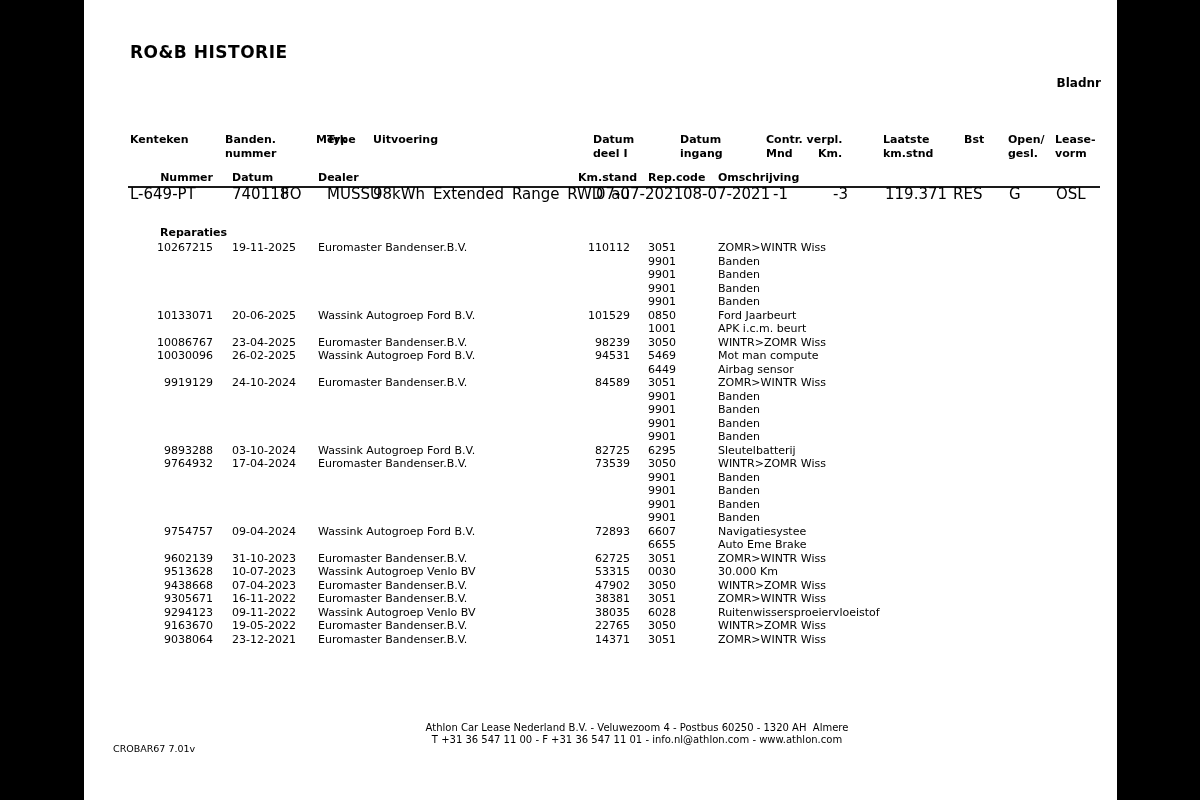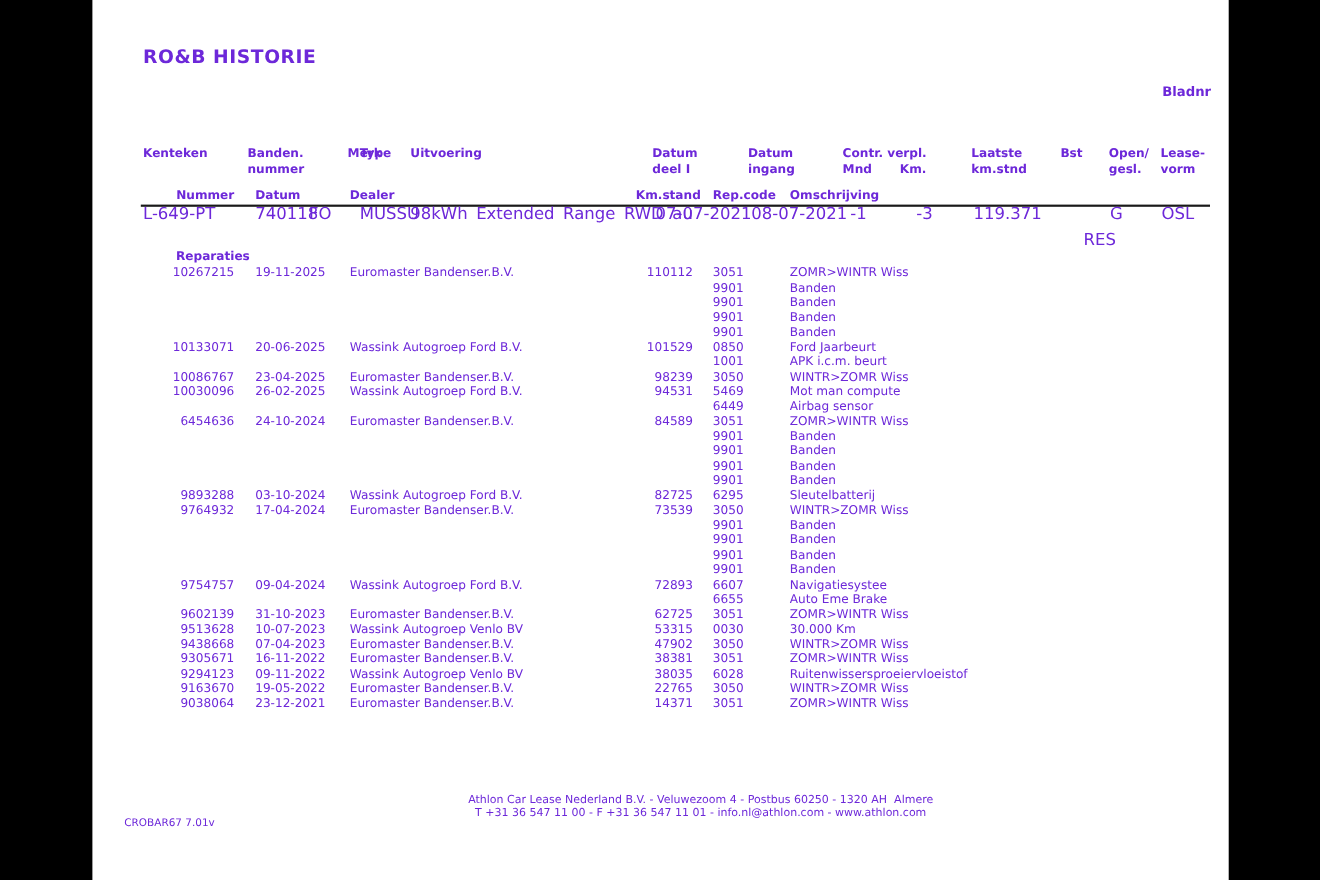--- a/index.html
+++ b/index.html
@@ -1,17 +1,17 @@
 <!DOCTYPE html>
 <html><head>
 <meta charset="utf-8">
 <style>
   html,body{margin:0;padding:0;background:#000;}
   .frame{position:relative;width:1200px;height:800px;background:#000;overflow:hidden;
-         font-family:"DejaVu Sans","Liberation Sans",sans-serif;color:#6d28d9;}
+         font-family:"DejaVu Sans","Liberation Sans",sans-serif;color:#000000;}
   .page{position:absolute;left:84px;top:0;width:1033px;height:800px;background:#fff;}
   .title{position:absolute;left:46px;top:42px;margin:0;font-size:17px;font-weight:bold;letter-spacing:.5px;}
   .bladnr{position:absolute;right:16px;top:76px;font-size:12px;font-weight:bold;}
   .h{position:absolute;font-size:11px;font-weight:bold;line-height:14px;white-space:pre-line;}
   .d{position:absolute;font-size:15px;line-height:13px;white-space:pre;}
   .ra{text-align:right;}
   .ws{word-spacing:3px;}
   .rule{position:absolute;left:44px;top:186px;width:972px;height:1.5px;background:#1a1a1a;}
   .seclabel{position:absolute;left:76px;top:226px;font-size:11px;font-weight:bold;}
   .rows{position:absolute;left:0;top:241px;width:100%;}
@@ -70,21 +70,21 @@
     <div class="d" style="left:46px;top:188px;">L-649-PT</div>
     <div class="d" style="left:148px;top:188px;">740118</div>
     <div class="d" style="left:197px;top:188px;">FO</div>
     <div class="d" style="left:243px;top:188px;">MUSSU</div>
     <div class="d ws" style="left:289px;top:188px;">98kWh Extended Range RWD au</div>
     <div class="d" style="left:512px;top:188px;">07-07-2021</div>
     <div class="d" style="left:599px;top:188px;">08-07-2021</div>
     <div class="d ra" style="left:682px;top:188px;width:22px;">-1</div>
     <div class="d ra" style="left:734px;top:188px;width:30px;">-3</div>
     <div class="d" style="left:801px;top:188px;">119.371</div>
-    <div class="d" style="left:901px;top:188px;margin-top:24px;">RES</div>
+    <div class="d" style="left:869px;top:188px;">RES</div>
     <div class="d" style="left:925px;top:188px;">G</div>
     <div class="d" style="left:972px;top:188px;">OSL</div>
 
     <div class="seclabel">Reparaties</div>
 
     <div class="rows">
 
         <div class="rep-row">
           <span class="rc-nummer">10267215</span>
           <span class="rc-datum">19-11-2025</span>
@@ -169,21 +169,21 @@
         <div class="rep-row">
           <span class="rc-nummer"></span>
           <span class="rc-datum"></span>
           <span class="rc-dealer"></span>
           <span class="rc-km"></span>
           <span class="rc-code">6449</span>
           <span class="rc-oms">Airbag sensor</span>
         </div>
 
         <div class="rep-row">
-          <span class="rc-nummer">6454636</span>
+          <span class="rc-nummer">9919129</span>
           <span class="rc-datum">24-10-2024</span>
           <span class="rc-dealer">Euromaster Bandenser.B.V.</span>
           <span class="rc-km">84589</span>
           <span class="rc-code">3051</span>
           <span class="rc-oms">ZOMR&gt;WINTR Wiss</span>
         </div>
 
         <div class="rep-row">
           <span class="rc-nummer"></span>
           <span class="rc-datum"></span>

